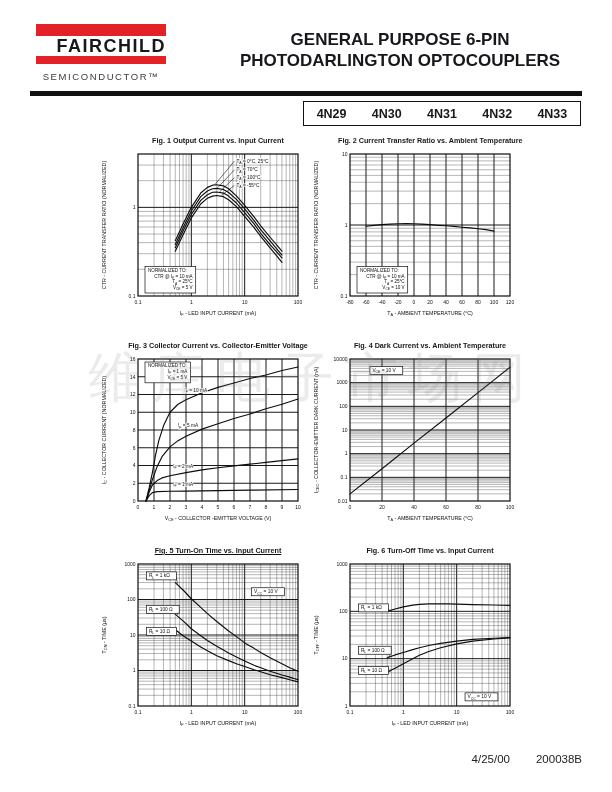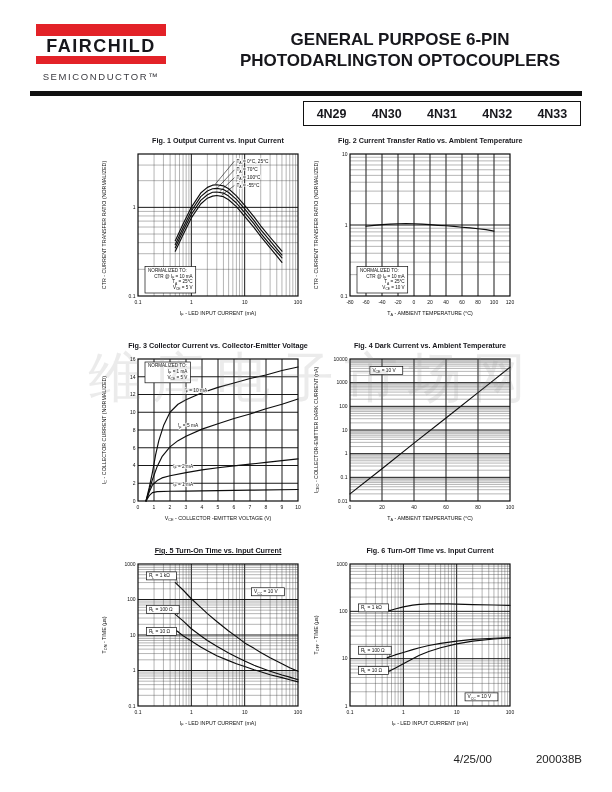--- a/index.html
+++ b/index.html
@@ -1,41 +1,41 @@
 <!DOCTYPE html>
 <html style="--red: #e32228;"><head>
 <meta charset="utf-8">
 <style>
   html,body{margin:0;padding:0;background:#ffffff;}
   .page{position:relative;width:612px;height:792px;background:#fff;overflow:hidden;
         font-family:"Liberation Sans","DejaVu Sans",sans-serif;color:#111;}
   
   .logo{position:absolute;left:36px;top:24px;width:130px;}
   .logo-bar-top{height:12px;background:var(--red);}
-  .logo-name{font-weight:bold;font-size:18px;letter-spacing:1.5px;line-height:20px;color:#17171c;text-align:center;}
+  .logo-name{font-weight:bold;font-size:18px;letter-spacing:1.5px;line-height:20px;color:#17171c;text-align:right;}
   .logo-bar-bottom{height:8px;background:var(--red);}
   .logo-sub{font-size:9.5px;letter-spacing:1.6px;color:#3a3a40;margin-top:7px;text-align:center;}
   .doc-title{position:absolute;right:28px;top:29px;width:368px;text-align:center;
              font-weight:bold;font-size:17px;line-height:21px;color:#17171c;}
   .header-rule{position:absolute;left:30px;top:91px;width:552px;height:5px;background:#111;}
   .part-box{position:absolute;left:303px;top:101px;width:278px;height:25px;border:1.6px solid #111;
             box-sizing:border-box;display:flex;align-items:center;justify-content:space-around;}
   .part-box span{font-weight:bold;font-size:12.5px;color:#17171c;}
   
   .fig{position:absolute;width:212px;}
   .fig-title{font-weight:bold;font-size:7.2px;text-align:center;padding-left:28px;margin-bottom:3px;color:#17171c;white-space:nowrap;}
   .fig svg{display:block;}
   .f1{left:98px;top:136px;}  .f2{left:310px;top:136px;}
   .f3{left:98px;top:341px;}  .f4{left:310px;top:341px;}
   .f5{left:98px;top:546px;text-decoration:underline;}  .f6{left:310px;top:546px;}
   
   .watermark{position:absolute;left:88px;top:342px;width:460px;font-size:54px;letter-spacing:10px;
              color:#8e8e8e;opacity:0.17;white-space:nowrap;pointer-events:none;}
   
-  .footer{position:absolute;right:30px;top:753px;display:flex;gap:44px;font-size:11.5px;color:#222;}
+  .footer{position:absolute;right:30px;top:753px;display:flex;gap:26px;font-size:11.5px;color:#222;}
 </style>
 </head>
 <body>
 
 <div class="page">
 
   <div class="logo">
     <div class="logo-bar-top"></div>
     <div class="logo-name">FAIRCHILD</div>
     <div class="logo-bar-bottom"></div>

